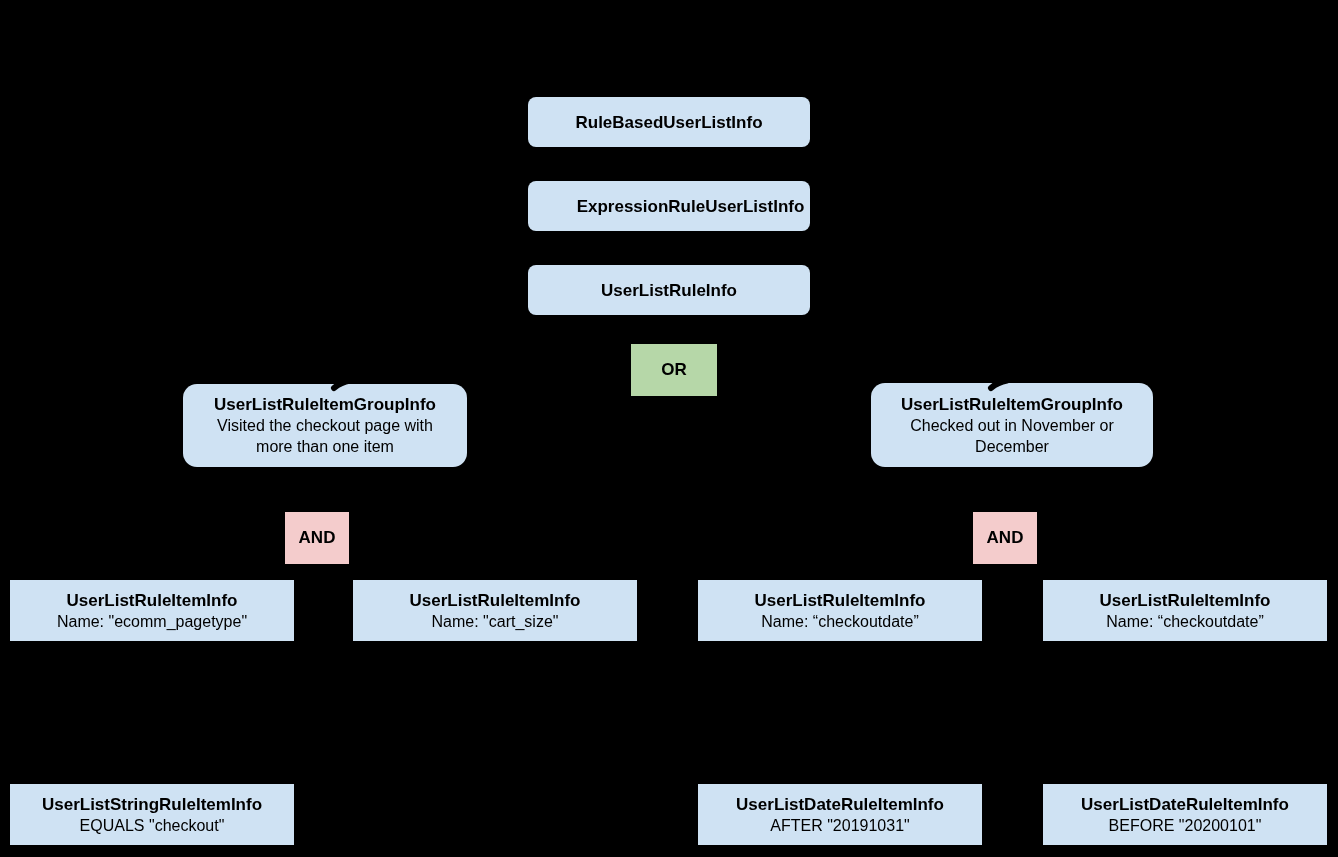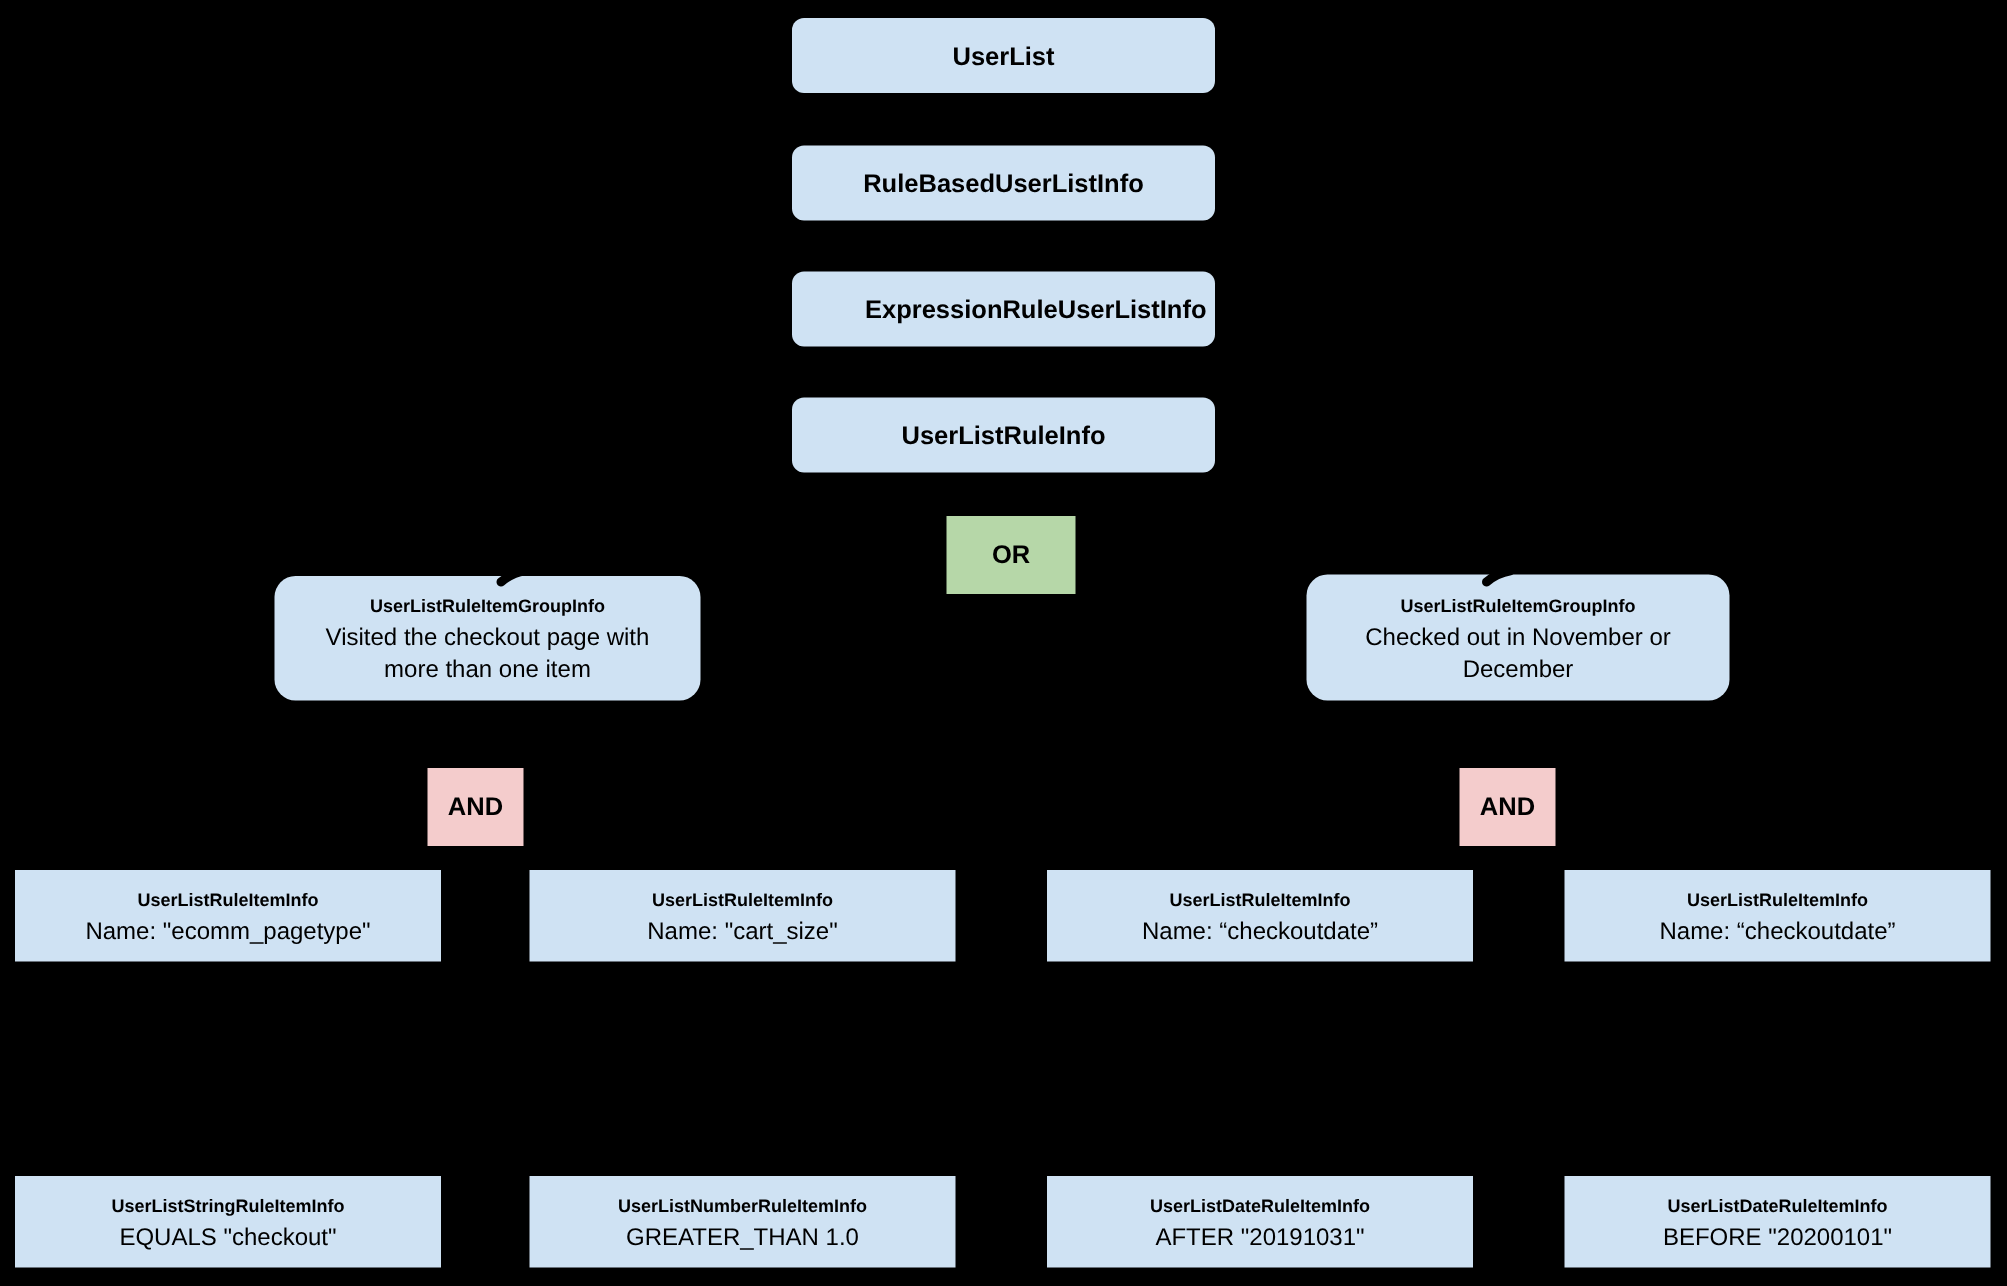--- a/index.html
+++ b/index.html
@@ -22,21 +22,21 @@
     display: flex;
     flex-direction: column;
     align-items: center;
     justify-content: center;
     text-align: center;
     box-sizing: border-box;
     line-height: 21px;
   }
   .node .title {
     font-weight: bold;
-    font-size: 12px;
+    font-size: 17px;
     white-space: nowrap;
   }
   .node .subtitle {
     font-size: 16px;
   }
   .chain {
     left: 528px;
     width: 282px;
     height: 50px;
     border-radius: 8px;
@@ -71,23 +71,20 @@
     width: 1338px;
     height: 857px;
     pointer-events: none;
   }
 </style>
 </head>
 <body>
 
 <div id="canvas">
 
-  <div class="node chain" style="top:12px;">
-    <div class="title">UserList</div>
-  </div>
   <div class="node chain" style="top:97px;">
     <div class="title">RuleBasedUserListInfo</div>
   </div>
   <div class="node chain" style="top:181px;padding-left:43px;">
     <div class="title">ExpressionRuleUserListInfo</div>
   </div>
   <div class="node chain" style="top:265px;">
     <div class="title">UserListRuleInfo</div>
   </div>
 
@@ -125,24 +122,20 @@
   </div>
   <div class="node leaf" style="left:1043px; top:580px; width:284px; height:61px;">
     <div class="title">UserListRuleItemInfo</div>
     <div class="subtitle">Name: “checkoutdate”</div>
   </div>
 
   <div class="node leaf" style="left:10px; top:784px; width:284px; height:61px;">
     <div class="title">UserListStringRuleItemInfo</div>
     <div class="subtitle">EQUALS "checkout"</div>
   </div>
-  <div class="node leaf" style="left:353px; top:784px; width:284px; height:61px;">
-    <div class="title">UserListNumberRuleItemInfo</div>
-    <div class="subtitle">GREATER_THAN 1.0</div>
-  </div>
   <div class="node leaf" style="left:698px; top:784px; width:284px; height:61px;">
     <div class="title">UserListDateRuleItemInfo</div>
     <div class="subtitle">AFTER "20191031"</div>
   </div>
   <div class="node leaf" style="left:1043px; top:784px; width:284px; height:61px;">
     <div class="title">UserListDateRuleItemInfo</div>
     <div class="subtitle">BEFORE "20200101"</div>
   </div>
 
   <svg id="arrow-overlay">

